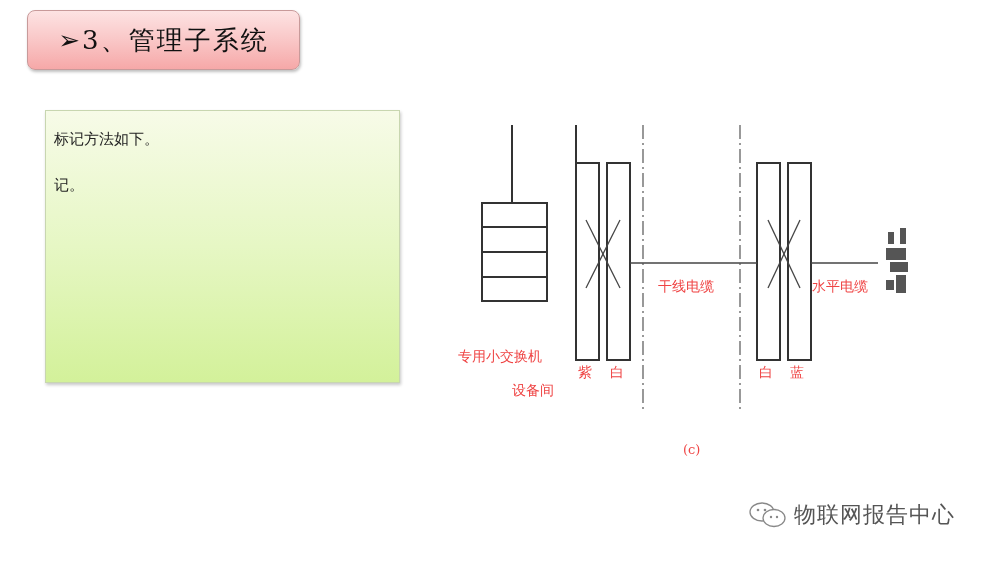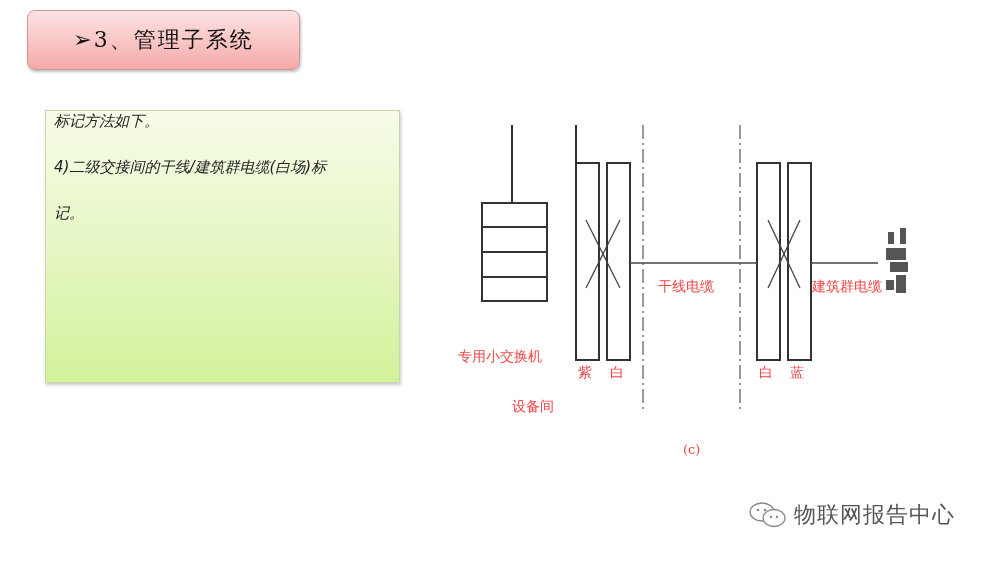--- a/index.html
+++ b/index.html
@@ -11,30 +11,29 @@
     .title-box {
       position: absolute; left: 27px; top: 10px; width: 271px; height: 58px;
       border-radius: 8px;
       background: linear-gradient(to bottom, #fde3e3 0%, #f9c4c4 55%, #f6a8a8 100%);
       border: 1px solid #c89a9a;
       box-shadow: 1px 2px 3px rgba(0,0,0,0.25);
       display: flex; align-items: center; justify-content: center;
     }
     .title-text {
       font-family: "DejaVu Serif", "Liberation Serif", serif;
-      font-size: 22px; color: #111; letter-spacing: 2px;
+      font-size: 26px; color: #111; letter-spacing: 2px;
     }
     .note-box {
       position: absolute; left: 45px; top: 110px; width: 355px; height: 273px;
       background: linear-gradient(to bottom, #f7fbe8 0%, #e6f7c4 50%, #d3f19a 100%);
       border: 1px solid #c8d6b0;
       box-shadow: 1px 2px 3px rgba(0,0,0,0.22);
       box-sizing: border-box;
-      padding: 0 8px 0 8px;
-      font-style: italic;
+      padding: 18px 8px 0 8px;
     }
     .note-line {
       font-size: 15px; color: #222; line-height: 20px; margin-bottom: 26px;
       font-family: "DejaVu Sans", sans-serif;
     }
     .diagram { position: absolute; left: 450px; top: 110px; width: 480px; height: 360px; }
     .diagram svg { position: absolute; left: 0; top: 0; }
     .dlabel {
       position: absolute; font-family: "DejaVu Serif", serif; font-size: 14px; color: #ef4444;
       white-space: nowrap;
@@ -46,21 +45,20 @@
   </style>
 </head>
 <body>
 
 <div class="title-box">
   <span class="title-text">➢3、管理子系统</span>
 </div>
 
 <div class="note-box">
   <div class="note-line">标记方法如下。</div>
-  <div class="note-line">4)二级交接间的干线/建筑群电缆(白场)标</div>
   <div class="note-line">记。</div>
 </div>
 
 <div class="diagram">
   <svg width="480" height="360" viewBox="0 0 480 360">
     <g stroke="#333" fill="none" stroke-width="2">
 
       <line x1="62" y1="15" x2="62" y2="93"></line>
       <rect x="32" y="93" width="65" height="98"></rect>
       <line x1="32" y1="117" x2="97" y2="117"></line>
@@ -93,25 +91,25 @@
       <rect x="450" y="118" width="6" height="16"></rect>
       <rect x="436" y="138" width="20" height="12"></rect>
       <rect x="440" y="152" width="18" height="10"></rect>
       <rect x="446" y="165" width="10" height="18"></rect>
       <rect x="436" y="170" width="8" height="10"></rect>
     </g>
   </svg>
   <span class="dlabel" style="left:8px; top:202px;margin-top:36px;">专用小交换机</span>
   <span class="dlabel" style="left:128px; top:254px;">紫</span>
   <span class="dlabel" style="left:160px; top:254px;">白</span>
-  <span class="dlabel" style="left:62px; top:288px;">设备间</span>
+  <span class="dlabel" style="left:62px; top:272px;">设备间</span>
   <span class="dlabel" style="left:208px; top:168px;">干线电缆</span>
   <span class="dlabel" style="left:309px; top:254px;">白</span>
   <span class="dlabel" style="left:340px; top:254px;">蓝</span>
-  <span class="dlabel" style="left:362px; top:168px;">建筑群电缆</span>
+  <span class="dlabel" style="left:362px; top:168px;">水平电缆</span>
   <span class="dlabel" style="left:233px; top:332px; font-size:13px;">(c)</span>
 </div>
 
 <div class="footer-brand">
   <svg width="40" height="30" viewBox="0 0 40 30">
     <ellipse cx="14" cy="12" rx="12" ry="9" fill="none" stroke="#888" stroke-width="1.3"></ellipse>
     <ellipse cx="26" cy="18" rx="11" ry="8.5" fill="#fff" stroke="#888" stroke-width="1.3"></ellipse>
     <circle cx="10" cy="10" r="1.3" fill="#888"></circle>
     <circle cx="17" cy="10" r="1.3" fill="#888"></circle>
     <circle cx="23" cy="17" r="1.2" fill="#888"></circle>

